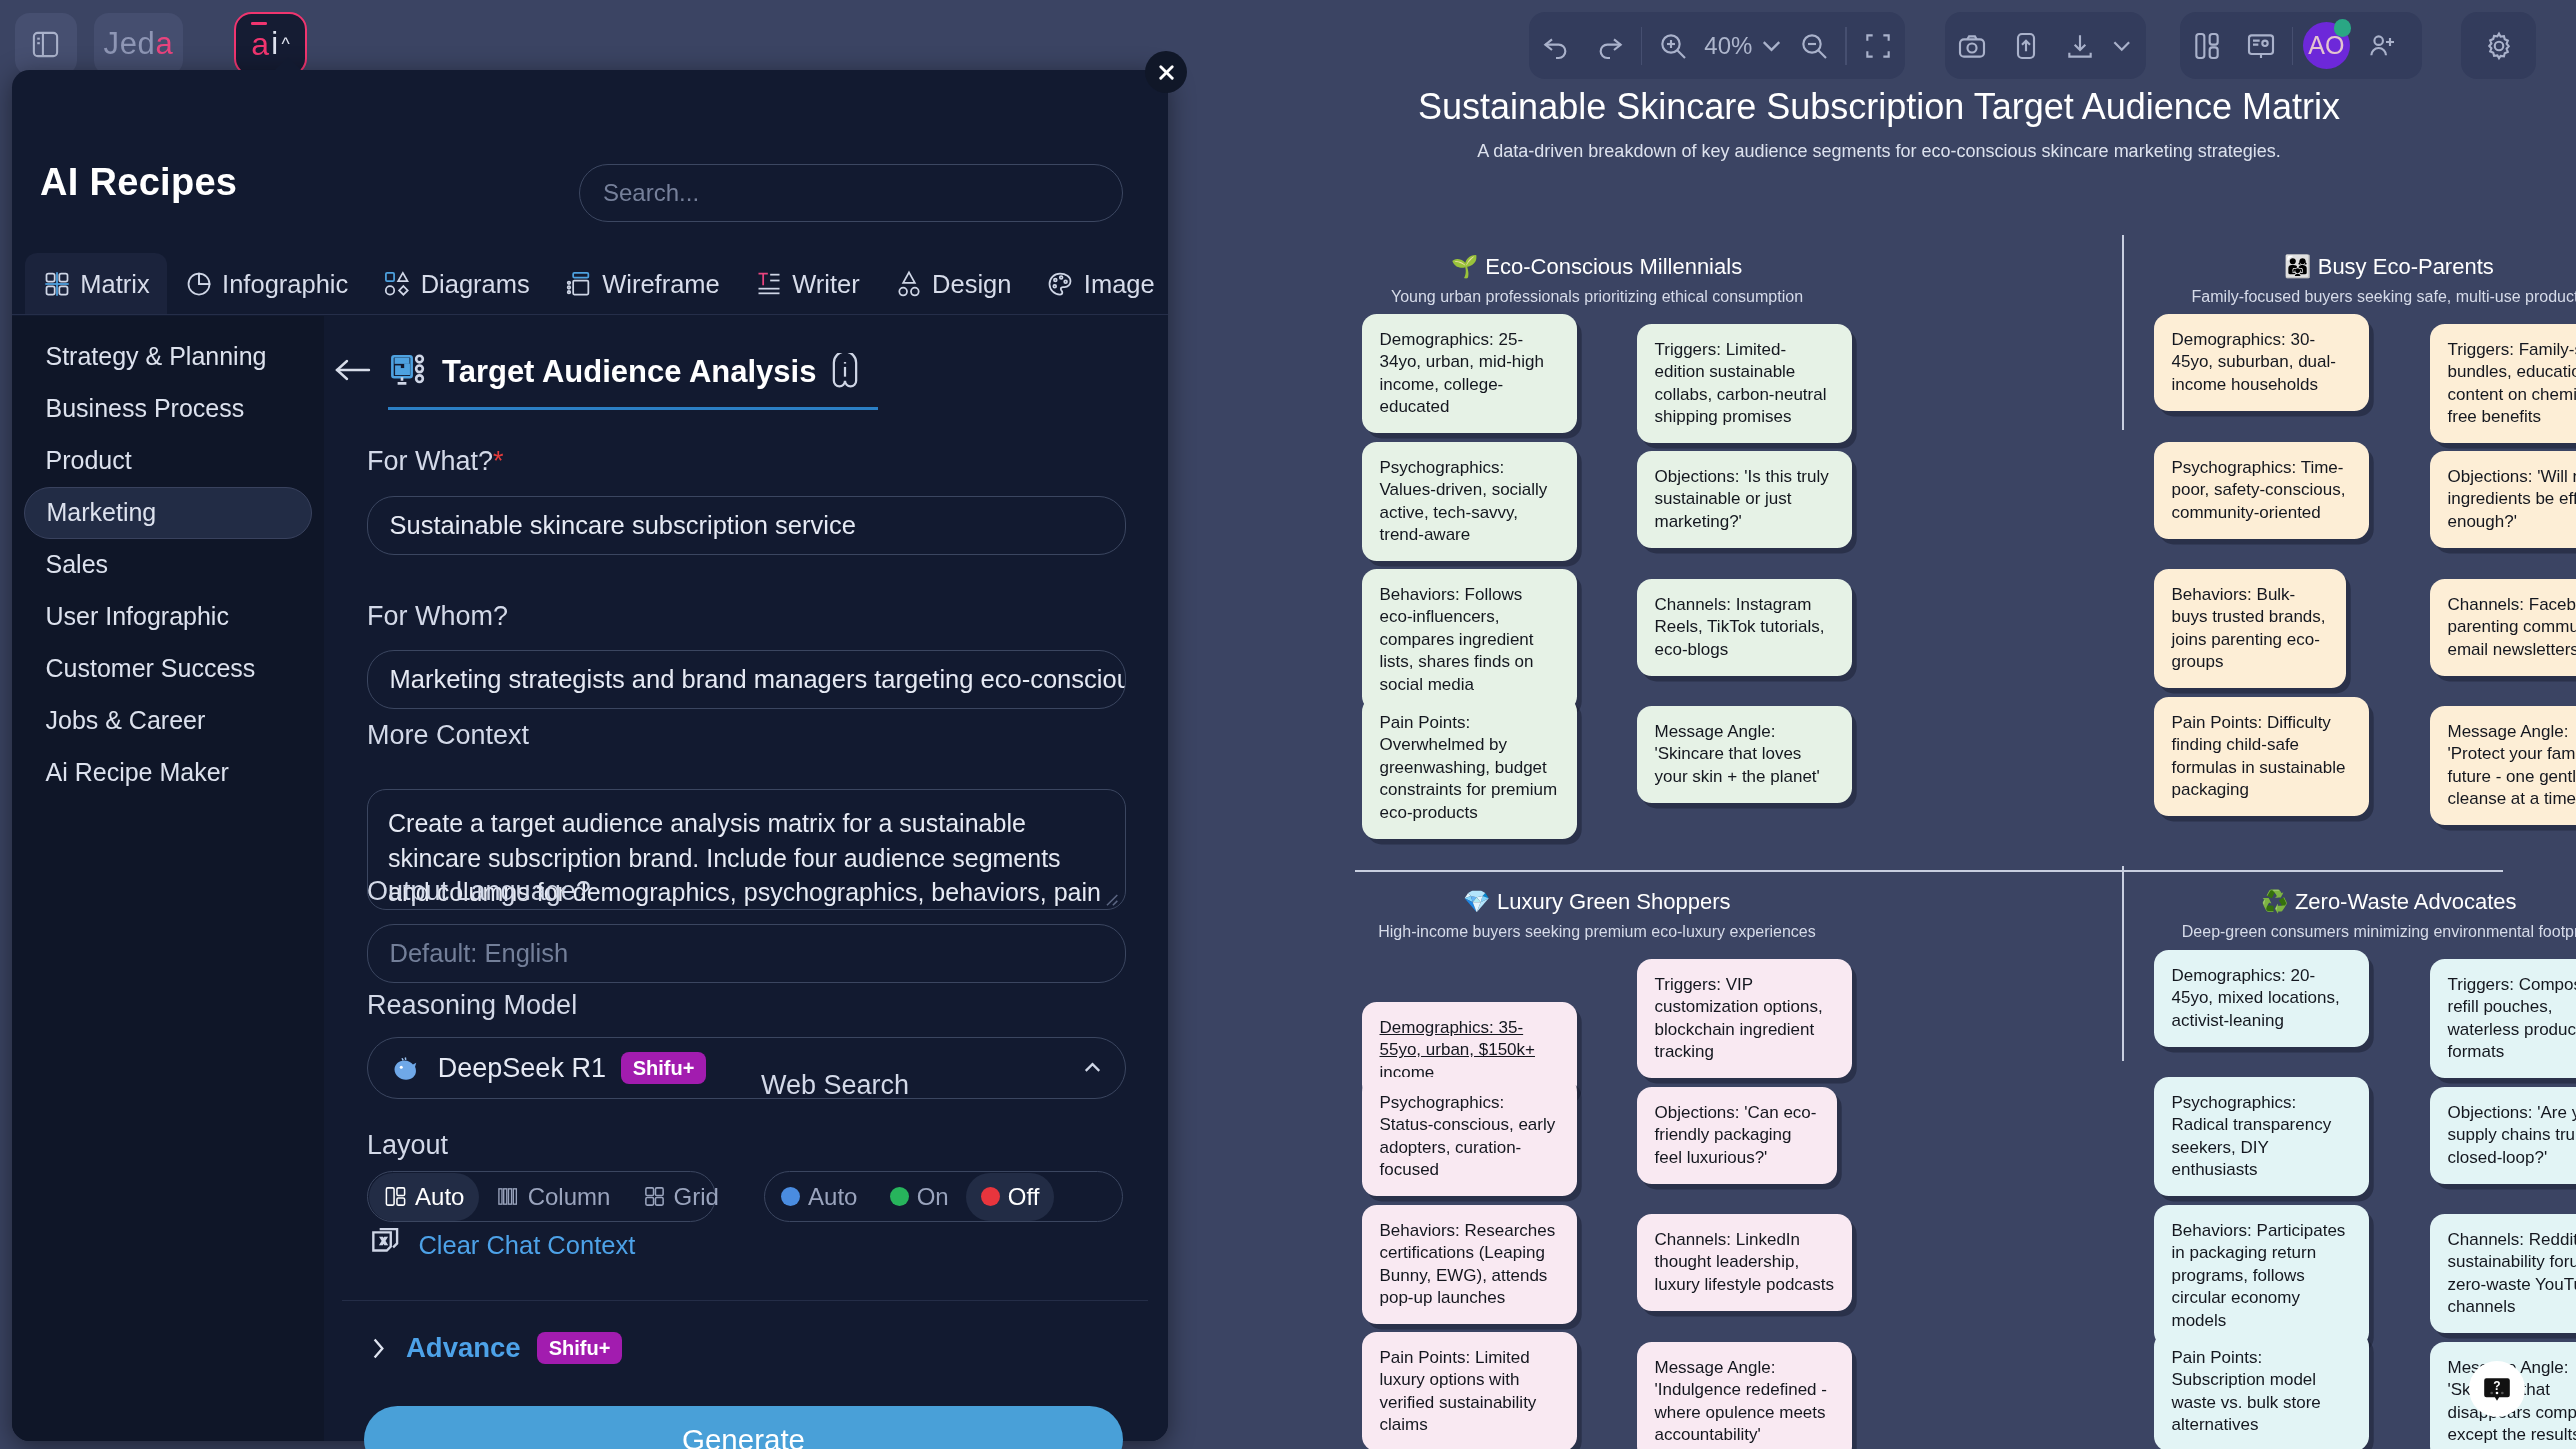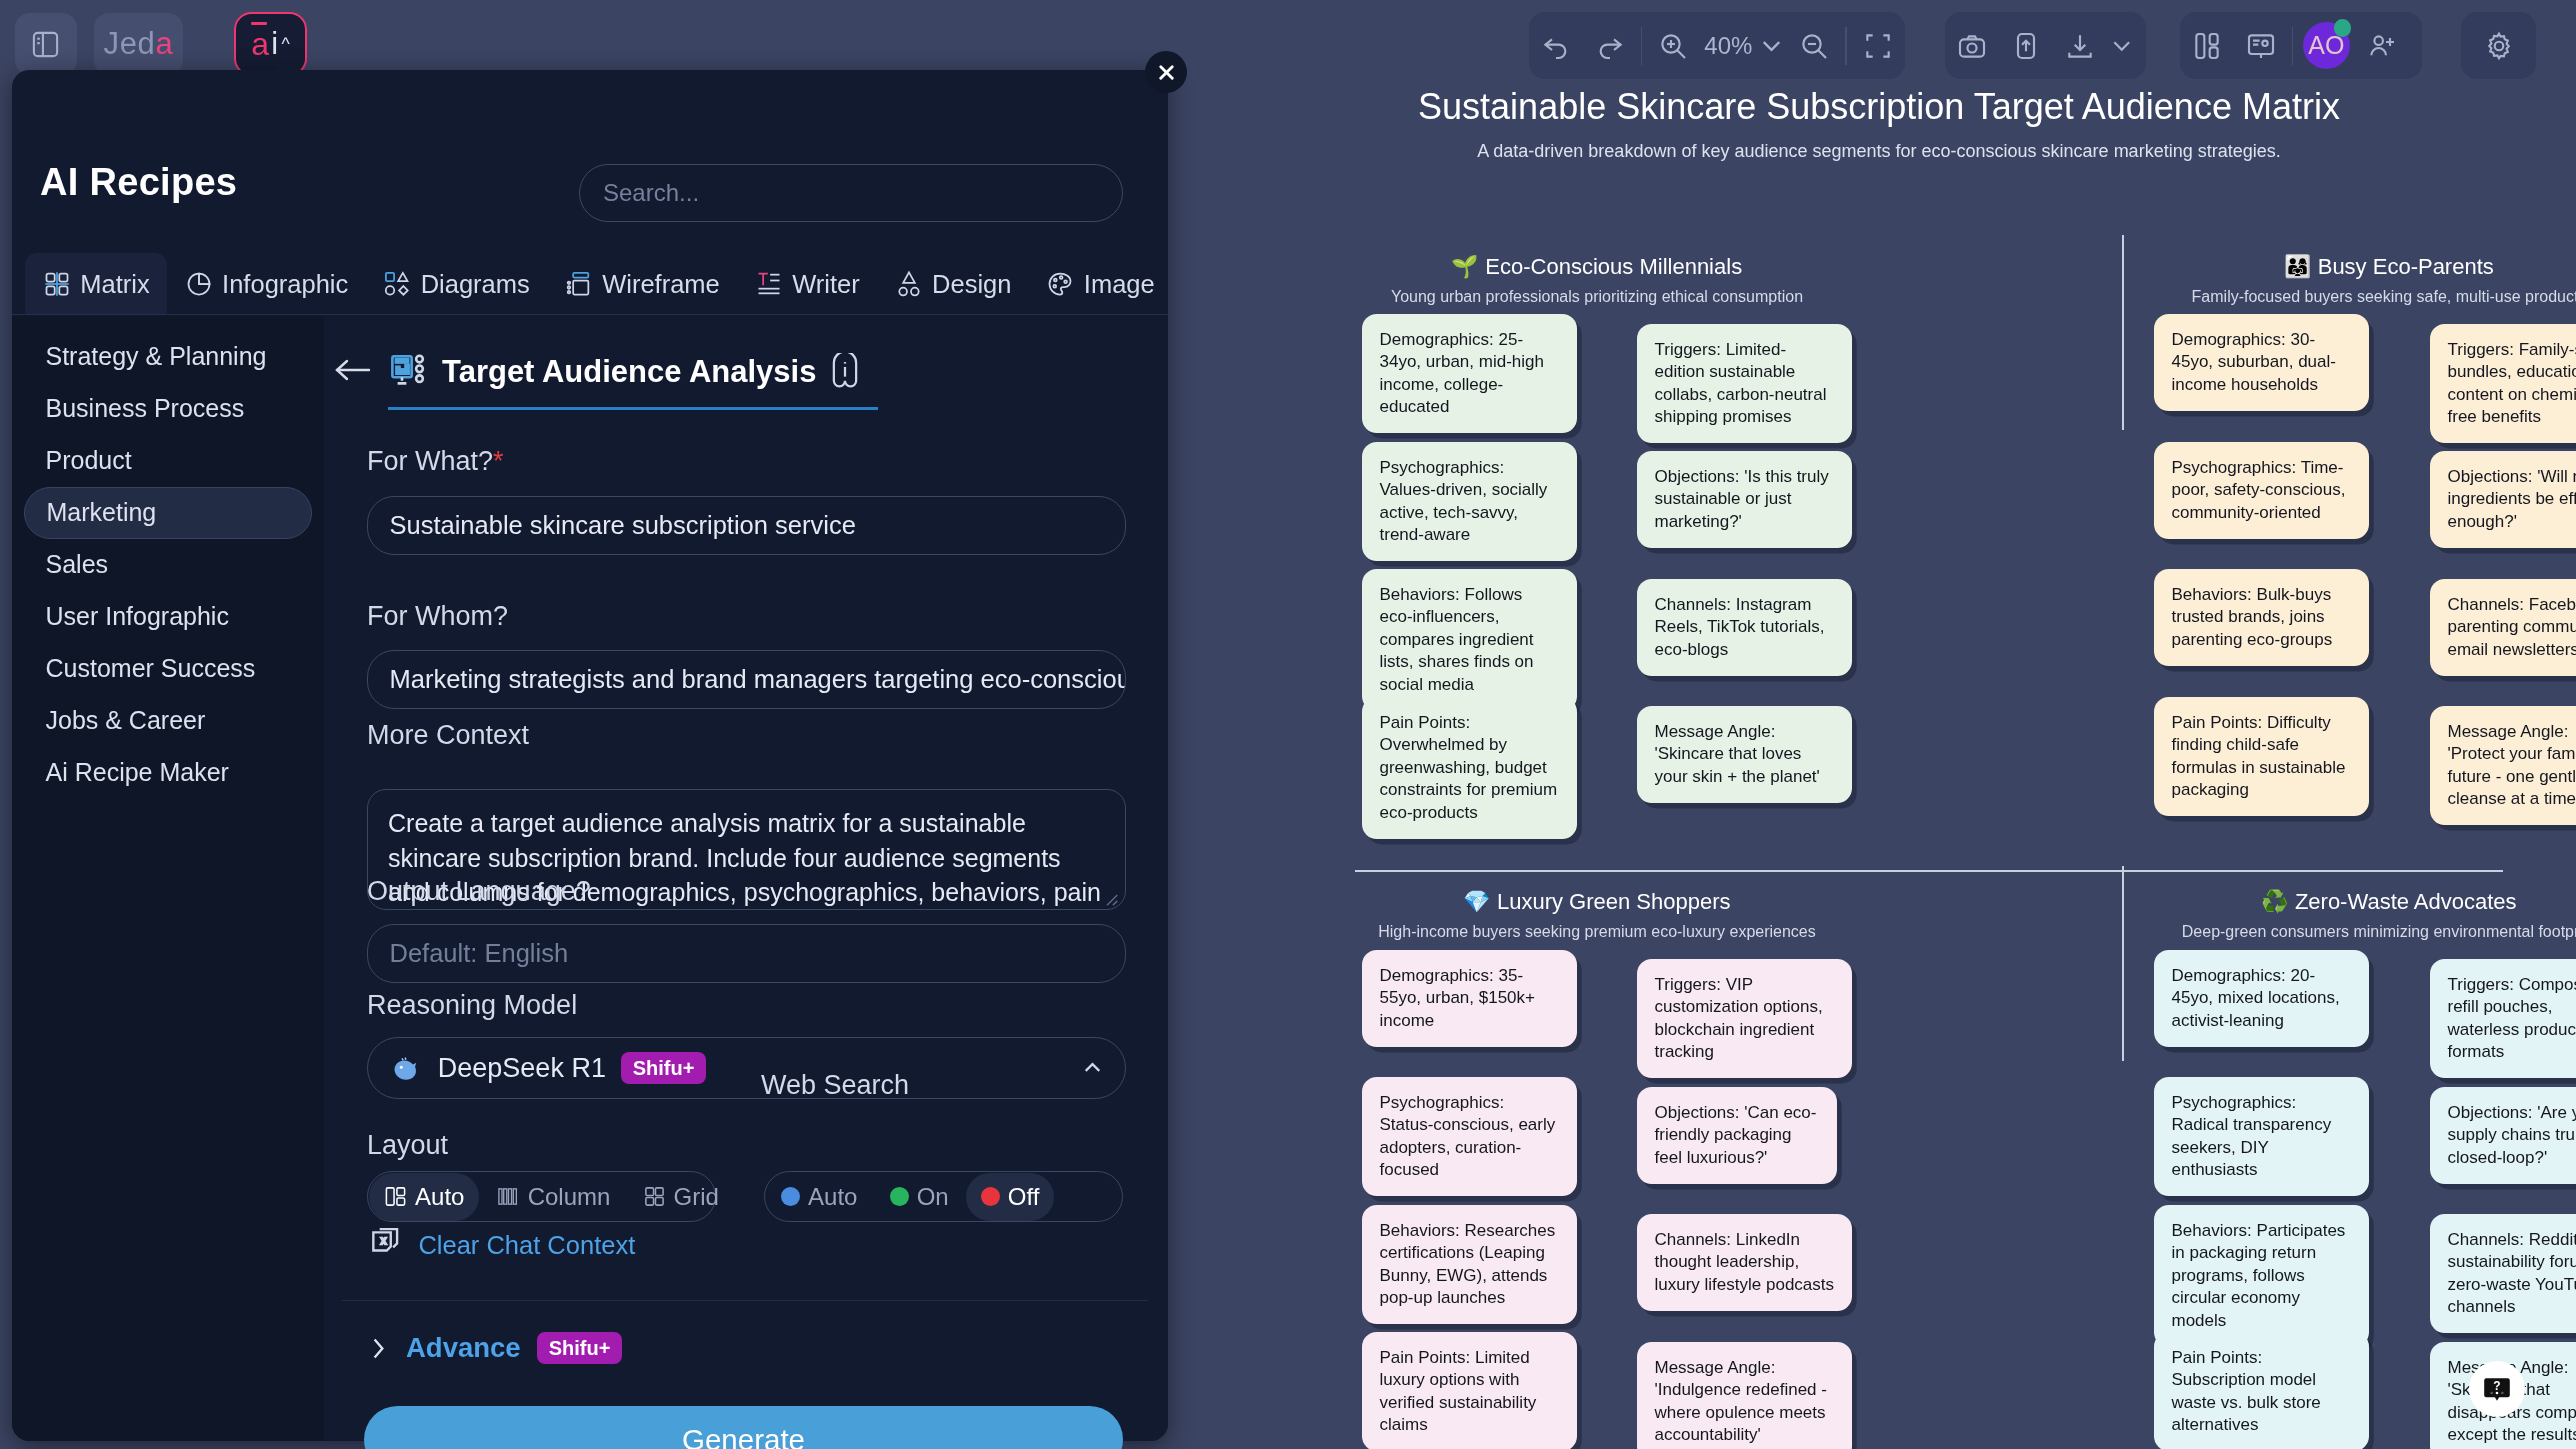--- a/index.html
+++ b/index.html
@@ -309,21 +309,21 @@
         <div class="qhead" style="left: 972px; top: 254px;">
           <div class="qt">👨‍👩‍👧 Busy Eco-Parents</div>
           <div class="qs">Family-focused buyers seeking safe, multi-use products</div>
         </div>
         <div class="card cream" style="left: 972px; width: 215px; top: 314px; min-height: 70px;">
           <span>Demographics: 30-45yo, suburban, dual-income households</span>
         </div>
         <div class="card cream" style="left: 972px; width: 215px; top: 442px; min-height: 70px;">
           <span>Psychographics: Time-poor, safety-conscious, community-oriented</span>
         </div>
-        <div class="card cream" style="left: 972px; width: 215px; top: 569px; min-height: 70px;">
+        <div class="card cream" style="left: 972px; width: 192px; top: 569px; min-height: 70px;">
           <span>Behaviors: Bulk-buys trusted brands, joins parenting eco-groups</span>
         </div>
         <div class="card cream" style="left: 972px; width: 215px; top: 697px; min-height: 70px;">
           <span>Pain Points: Difficulty finding child-safe formulas in sustainable packaging</span>
         </div>
         <div class="card cream" style="left: 1248px; width: 215px; top: 324px; min-height: 70px;">
           <span>Triggers: Family-sized bundles, educational content on chemical-free benefits</span>
         </div>
         <div class="card cream" style="left: 1248px; width: 215px; top: 451px; min-height: 70px;">
           <span>Objections: 'Will natural ingredients be effective enough?'</span>
@@ -331,21 +331,21 @@
         <div class="card cream" style="left: 1248px; width: 215px; top: 579px; min-height: 70px;">
           <span>Channels: Facebook parenting communities, email newsletters</span>
         </div>
         <div class="card cream" style="left: 1248px; width: 215px; top: 706px; min-height: 70px;">
           <span>Message Angle: 'Protect your family's future - one gentle cleanse at a time'</span>
         </div>
         <div class="qhead" style="left: 180px; top: 889px;">
           <div class="qt">💎 Luxury Green Shoppers</div>
           <div class="qs">High-income buyers seeking premium eco-luxury experiences</div>
         </div>
-        <div class="card pink" style="left: 180px; width: 215px; top: 950px; min-height: 70px;">
+        <div class="card pink" style="left: 180px; width: 215px; top: 1002px; min-height: 70px; text-decoration: underline;">
           <span>Demographics: 35-55yo, urban, $150k+ income</span>
         </div>
         <div class="card pink" style="left: 180px; width: 215px; top: 1077px; min-height: 70px;">
           <span>Psychographics: Status-conscious, early adopters, curation-focused</span>
         </div>
         <div class="card pink" style="left: 180px; width: 215px; top: 1205px; min-height: 70px;">
           <span>Behaviors: Researches certifications (Leaping Bunny, EWG), attends pop-up launches</span>
         </div>
         <div class="card pink" style="left: 180px; width: 215px; top: 1332px; min-height: 70px;">
           <span>Pain Points: Limited luxury options with verified sustainability claims</span>

